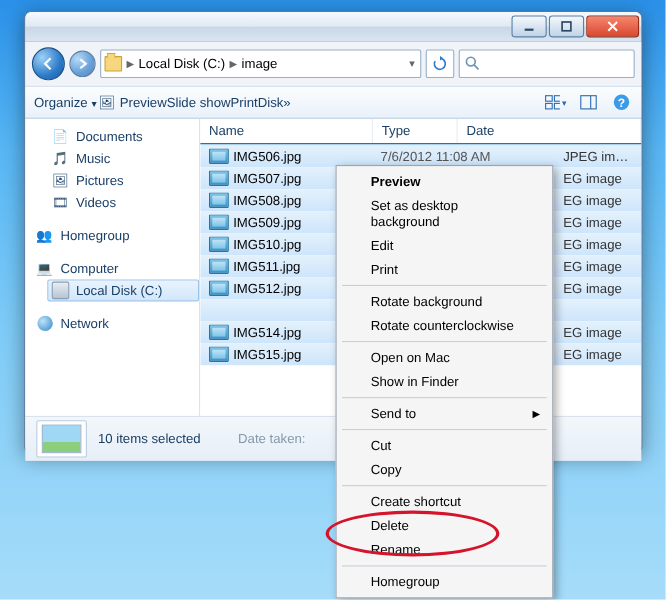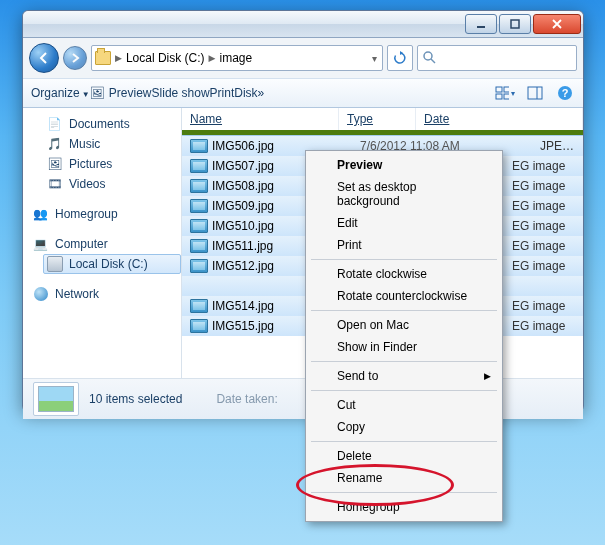--- a/index.html
+++ b/index.html
@@ -30,29 +30,29 @@
   .iconbtn{width:20px;height:20px;display:flex;align-items:center;justify-content:center;border-radius:2px;color:#2a6bb0;}
   
   .body{display:flex;height:270px;}
   .sidebar{width:152px;background:#fff;border-right:1px solid #d8e2ec;overflow:auto;padding:6px 0 6px 6px;}
   .side-group{margin-bottom:10px;}
   .side-item{display:flex;align-items:center;gap:6px;padding:2px 4px;border-radius:2px;color:#1a3f66;cursor:pointer;margin-left:14px;}
   .side-item.top{margin-left:0;}
   .side-item.selected{background:linear-gradient(180deg,#e9f3fd,#d2e7fb);border:1px solid #9ac3ea;padding:1px 3px;}
   .side-icon{width:16px;height:16px;display:flex;align-items:center;justify-content:center;}
   .content{flex:1;background:#fff;display:flex;flex-direction:column;overflow:hidden;}
-  .headers{display:flex;height:22px;border-bottom:5px solid #4d7c0f;color:#1a3f66;text-decoration:underline;}
+  .headers{display:flex;height:22px;border-bottom:1px solid #4d7c0f;color:#1a3f66;}
   .col{padding:0 8px;display:flex;align-items:center;border-right:1px solid #e7edf4;}
   .col.name{width:140px;}
   .col.date{width:150px;}
   .col.type{flex:1;}
   .rows{overflow:auto;flex:1;}
   .row{display:flex;height:20px;align-items:center;}
   .row.sel{background:linear-gradient(180deg,#e4f1fc,#cde5fb);}
-  .row.sel.first{border-top:1px solid #a3cdef;gap:14px;}
+  .row.sel.first{border-top:1px solid #a3cdef;}
   .row .c{padding:0 8px;white-space:nowrap;overflow:hidden;text-overflow:ellipsis;}
   .row .c.name{width:140px;display:flex;align-items:center;gap:4px;}
   .row .c.date{width:150px;color:#555;}
   .row .c.type{flex:1;color:#333;}
   .fileicon{width:16px;height:12px;background:linear-gradient(180deg,#7ec4e8,#3a92c8);border:1px solid #2c749f;border-radius:1px;display:inline-block;position:relative;}
   .fileicon::after{content:"";position:absolute;inset:2px;background:linear-gradient(180deg,#bfe3f5,#7ec4e8);}
   
   .footer{height:40px;border-top:1px solid #d8e2ec;background:linear-gradient(180deg,#f3f7fb,#e6eef7);display:flex;align-items:center;padding:0 10px;gap:10px;color:#1a3f66;}
   .thumb{width:44px;height:32px;background:#fff;border:1px solid #b9cce0;border-radius:2px;display:flex;align-items:center;justify-content:center;}
   .thumb .pic{width:34px;height:24px;background:linear-gradient(180deg,#9ed8f4 60%,#8bcf7a 60%);border:1px solid #9ab3c8;}
@@ -305,30 +305,31 @@
     <span class="meta-key">Date taken:</span>
   </div>
 </div>
 
 <div class="ctx">
   <div class="mi bold">Preview</div>
   <div class="mi">Set as desktop background</div>
   <div class="mi">Edit</div>
   <div class="mi">Print</div>
   <div class="sep"></div>
-  <div class="mi">Rotate clockwise</div>
+  <div class="mi">Rotate background</div>
   <div class="mi">Rotate counterclockwise</div>
   <div class="sep"></div>
   <div class="mi">Open on Mac</div>
   <div class="mi">Show in Finder</div>
   <div class="sep"></div>
   <div class="mi"><span>Send to</span><span class="arrow">▶</span></div>
   <div class="sep"></div>
   <div class="mi">Cut</div>
   <div class="mi">Copy</div>
   <div class="sep"></div>
+  <div class="mi">Create shortcut</div>
   <div class="mi">Delete</div>
   <div class="mi">Rename</div>
   <div class="sep"></div>
   <div class="mi">Homegroup</div>
 </div>
 
 <div class="ellipse"></div>
 
 </body></html>

